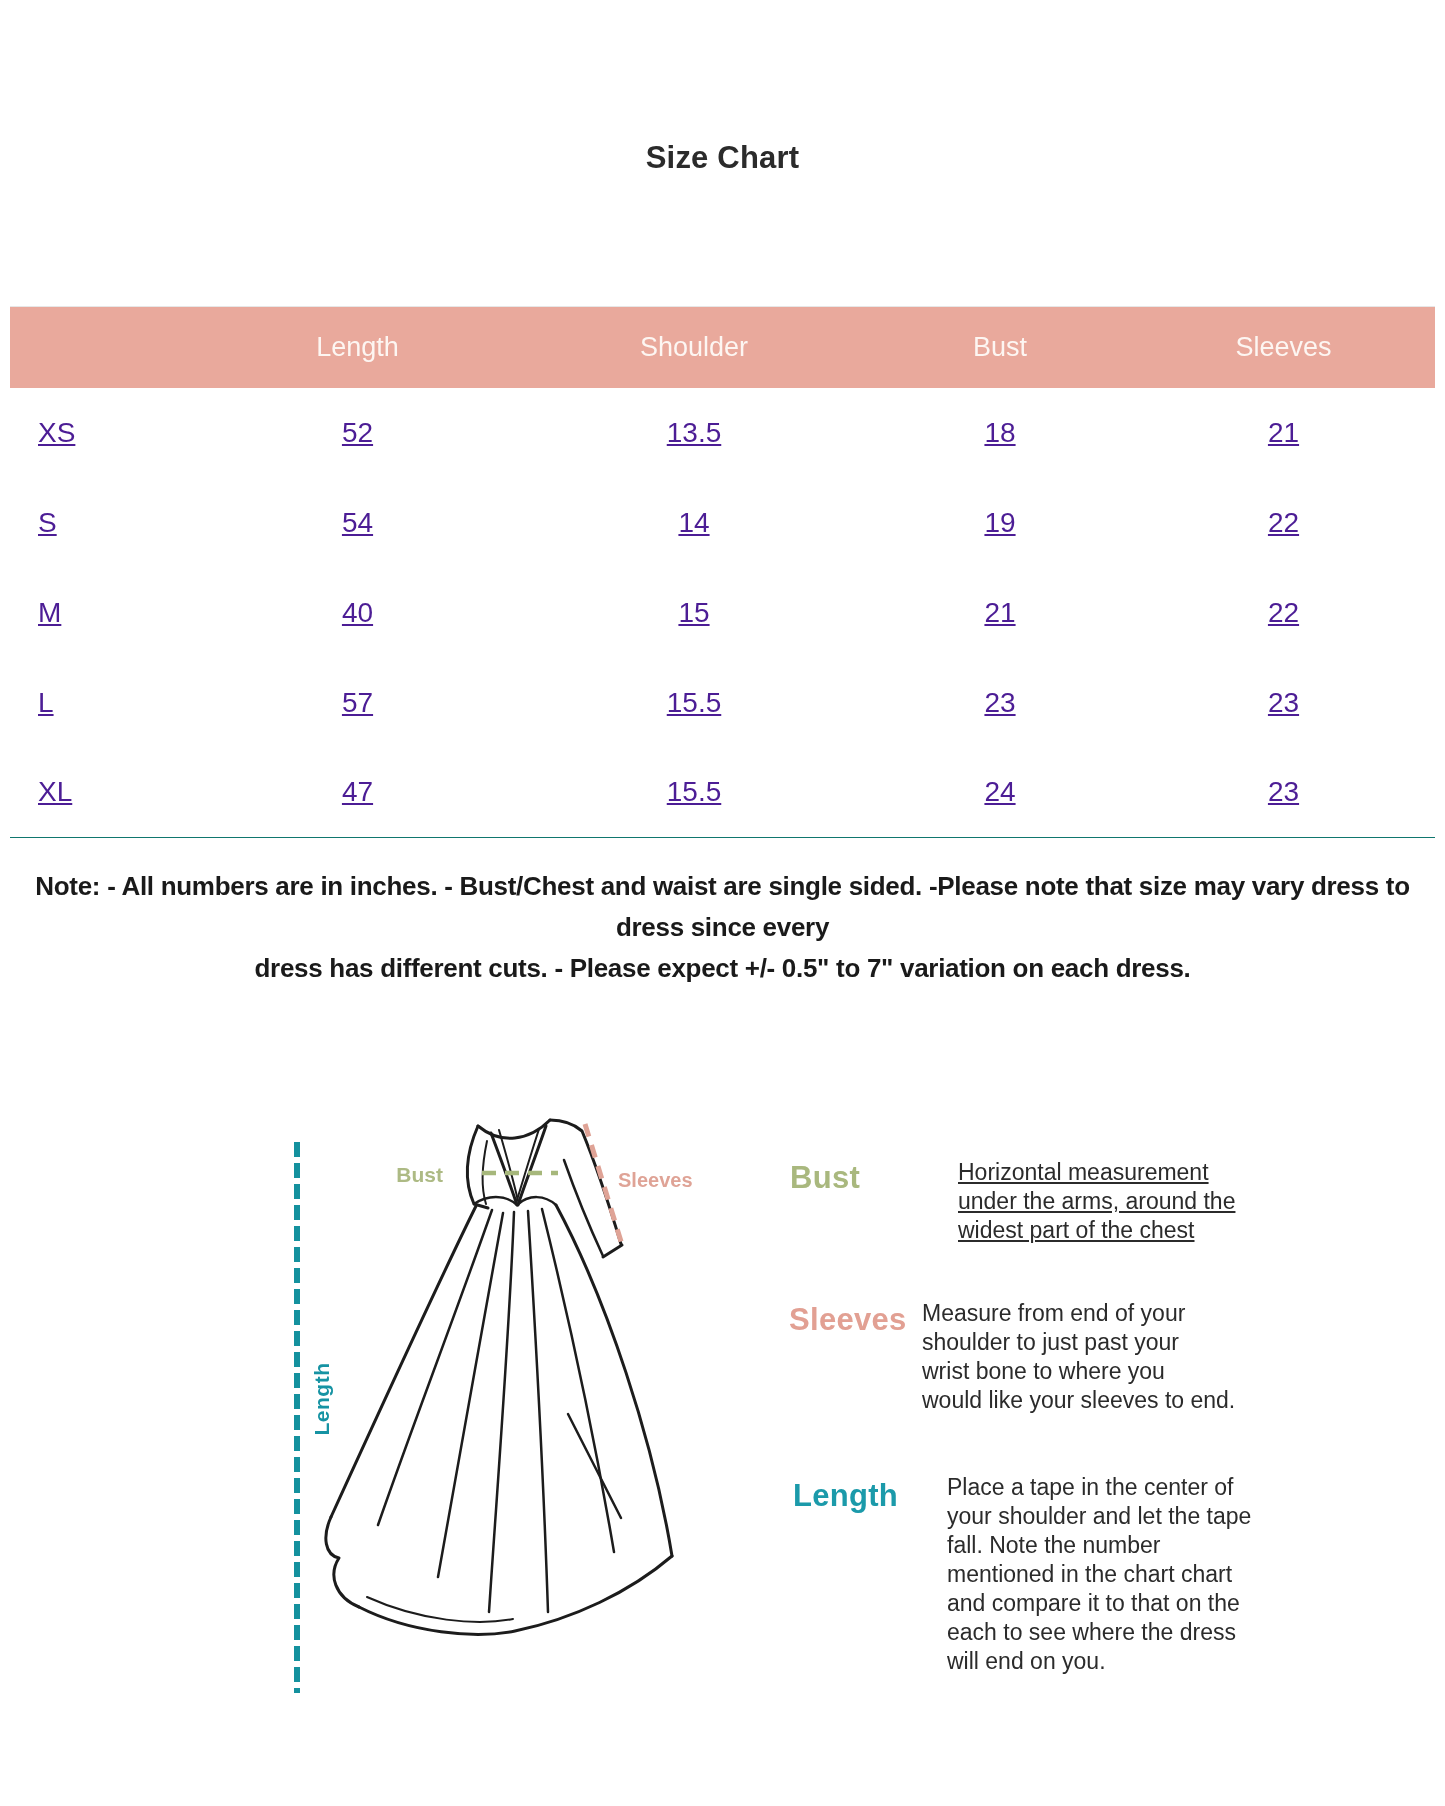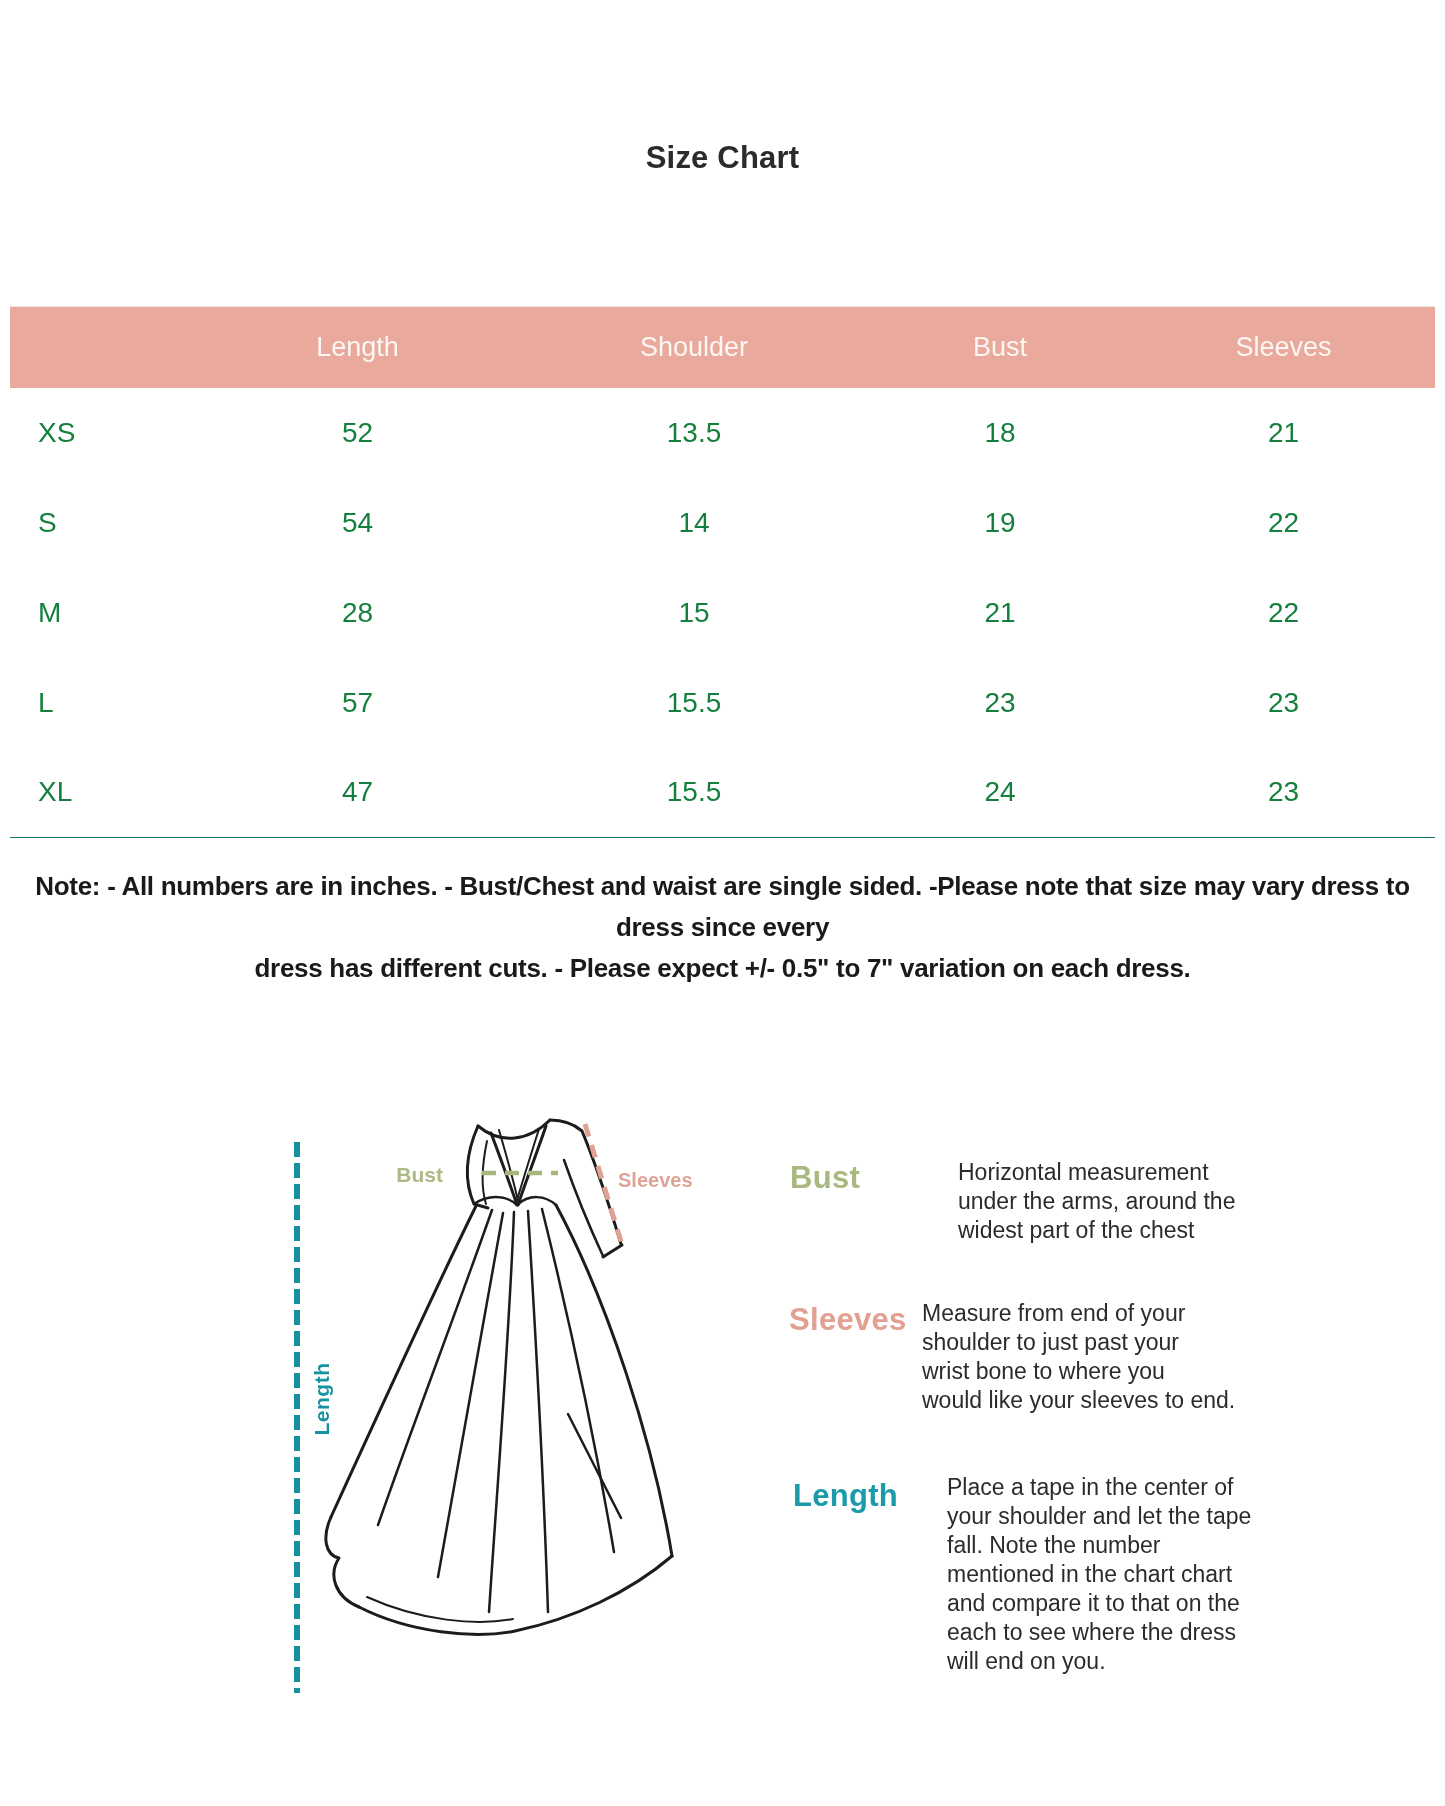--- a/index.html
+++ b/index.html
@@ -9,21 +9,21 @@
   
   .page-title{position:absolute;top:140px;left:0;width:100%;margin:0;text-align:center;
               font-size:31px;font-weight:600;color:#2b2b2b;letter-spacing:.2px;}
 
   
   .size-table{position:absolute;left:10px;top:306px;width:1425px;border-collapse:collapse;}
   .size-table thead tr{height:81px;background:#e9a99c;}
   .size-table th{font-size:27px;font-weight:400;color:#fdf6f2;text-align:center;
                  border-top:1px solid #e7e7e7;}
   .size-table tbody tr{height:90px;}
-  .size-table td{font-size:28px;color:#15803d;text-align:center;}
+  .size-table td{font-size:28px;color:#4c1d95;text-align:center;text-decoration:underline;}
   .size-table td.size-cell{text-align:left;padding-left:28px;}
   .size-table tbody tr:last-child td{border-bottom:1px solid #0f766e;}
 
   
   .note{position:absolute;top:866px;left:0;width:100%;text-align:center;
         font-size:26px;font-weight:600;letter-spacing:-0.3px;color:#1a1a1a;line-height:41px;}
 
   
   .teal-line{position:absolute;left:294px;top:1142px;width:6px;height:551px;
              background:repeating-linear-gradient(to bottom,#14919e 0 15px,transparent 15px 21px);}
@@ -32,21 +32,21 @@
   .dress-svg{position:absolute;left:315px;top:1105px;width:380px;height:570px;}
   .bust-tag{position:absolute;left:368px;top:1163px;width:75px;text-align:right;
             font-size:21px;font-weight:600;color:#adba84;}
   .sleeves-tag{position:absolute;left:618px;top:1169px;font-size:20px;font-weight:600;color:#dfa396;}
 
   .def-term{position:absolute;font-size:31px;font-weight:600;letter-spacing:.3px;}
   .term-bust{left:790px;top:1160px;color:#a9b87e;}
   .term-sleeves{left:789px;top:1302px;color:#e2a093;}
   .term-length{left:793px;top:1478px;color:#1b9aaa;}
   .def-desc{position:absolute;font-size:23px;line-height:29px;color:#2b2b2b;}
-  .desc-bust{left:958px;top:1158px;}
+  .desc-bust{left:958px;top:1158px;text-decoration:underline;}
   .desc-sleeves{left:922px;top:1299px;}
   .desc-length{left:927px;top:1473px;margin-left:20px;}
 </style>
 </head>
 <body>
 
 <div class="page">
 
   <h1 class="page-title">Size Chart</h1>
 
@@ -77,21 +77,21 @@
       </tr>
       <tr>
         <td class="size-cell">S</td>
         <td>54</td>
         <td>14</td>
         <td>19</td>
         <td>22</td>
       </tr>
       <tr>
         <td class="size-cell">M</td>
-        <td>28</td>
+        <td>40</td>
         <td>15</td>
         <td>21</td>
         <td>22</td>
       </tr>
       <tr>
         <td class="size-cell">L</td>
         <td>57</td>
         <td>15.5</td>
         <td>23</td>
         <td>23</td>

